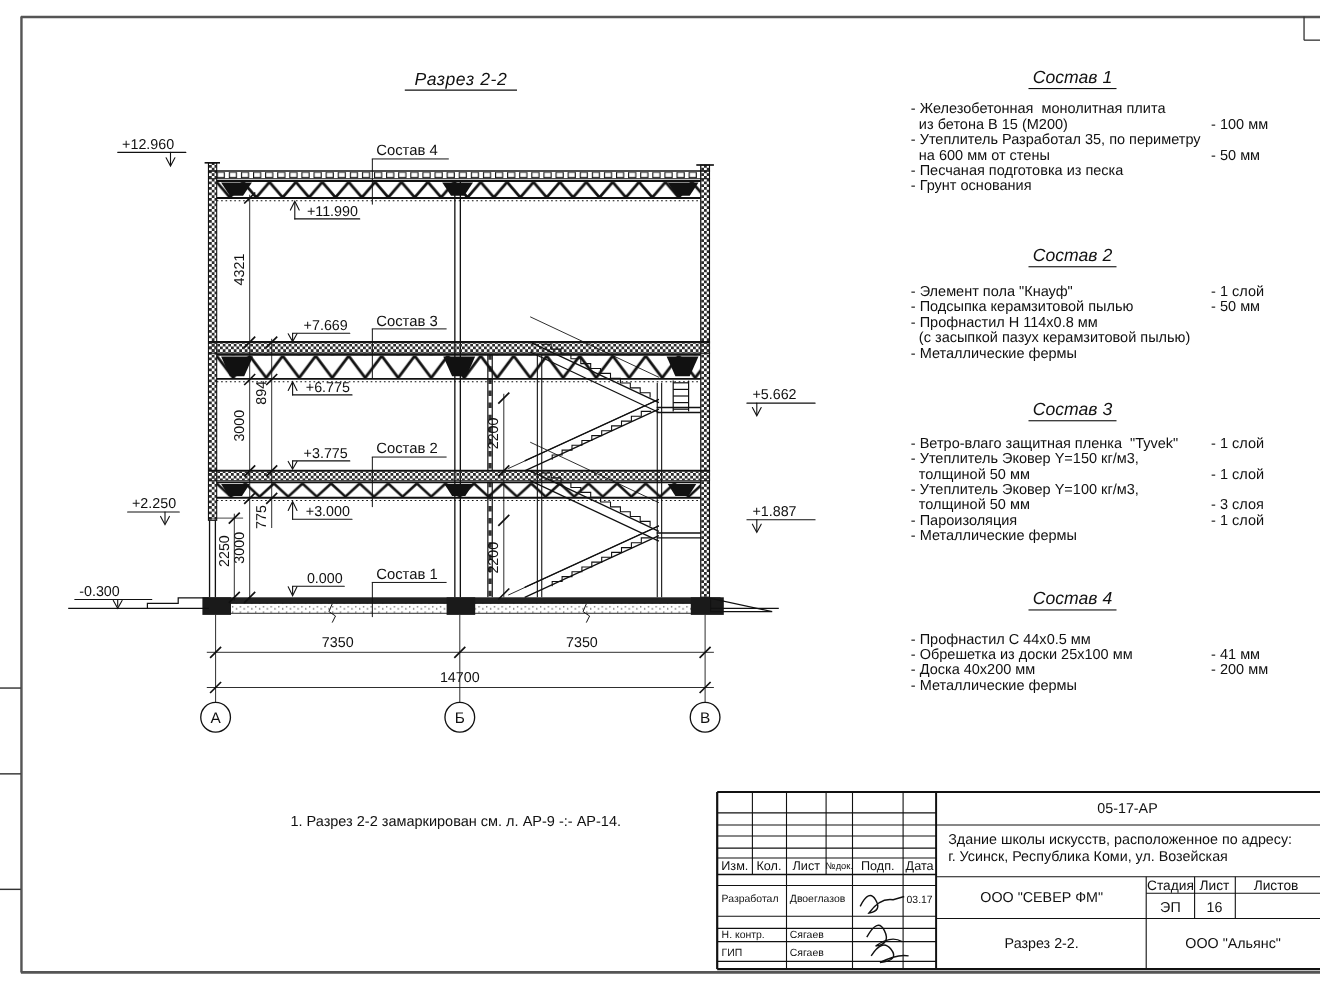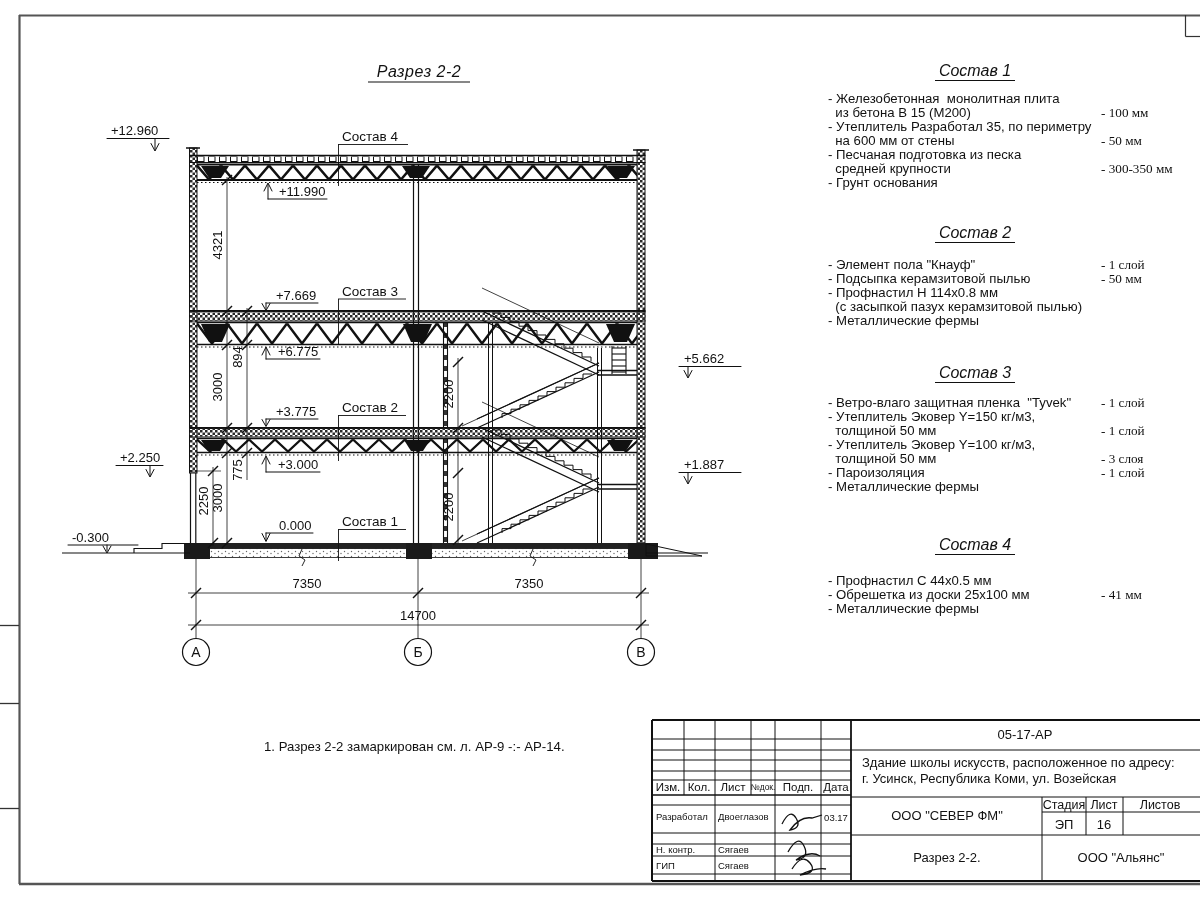--- a/index.html
+++ b/index.html
@@ -16,21 +16,21 @@
   .tb-med{font-size:12.5px;}
   .tb-sm{font-size:9.5px;}
   .tb-xs{font-size:8.5px;}
   .tb-hdr{font-size:11.5px;}
   .comp{position:absolute;left:790px;width:380px;}
   .comp-title{position:absolute;left:790px;width:370px;text-align:center;
               font-size:16px;font-style:italic;}
   .comp-title span{border-bottom:1.3px solid #111;padding:0 4px 1px 4px;}
   .cl{position:relative;height:14px;font-size:13.2px;line-height:14px;margin-left:38px;}
   .cl .t{white-space:pre;}
-  .cl .v{position:absolute;left:273px;top:0;white-space:pre;font-family:Liberation Serif, serif;}
+  .cl .v{position:absolute;left:273px;top:0;white-space:pre;}
   #note{position:absolute;left:264px;top:739px;font-size:13.2px;}
 </style>
 </head>
 <body>
 
 <div id="sheet">
 
 <svg width="1200" height="900" viewBox="0 0 1200 900">
   <defs>
     <pattern id="chk" width="5" height="5" patternUnits="userSpaceOnUse">
@@ -428,21 +428,20 @@
   </g>
 </svg>
 
 <div class="comp-title" style="top:62px"><span>Состав 1</span></div>
 <div class="comp" style="top:92px">
   <div class="cl"><span class="t">- Железобетонная  монолитная плита</span><span class="v"></span></div>
   <div class="cl"><span class="t">  из бетона В 15 (М200)</span><span class="v">- 100 мм</span></div>
   <div class="cl"><span class="t">- Утеплитель Разработал 35, по периметру</span><span class="v"></span></div>
   <div class="cl"><span class="t">  на 600 мм от стены</span><span class="v">- 50 мм</span></div>
   <div class="cl"><span class="t">- Песчаная подготовка из песка</span><span class="v"></span></div>
-  <div class="cl"><span class="t">  средней крупности</span><span class="v">- 300-350 мм</span></div>
   <div class="cl"><span class="t">- Грунт основания</span><span class="v"></span></div>
 </div>
 
 <div class="comp-title" style="top:224px"><span>Состав 2</span></div>
 <div class="comp" style="top:258px">
   <div class="cl"><span class="t">- Элемент пола "Кнауф"</span><span class="v">- 1 слой</span></div>
   <div class="cl"><span class="t">- Подсыпка керамзитовой пылью</span><span class="v">- 50 мм</span></div>
   <div class="cl"><span class="t">- Профнастил Н 114х0.8 мм</span><span class="v"></span></div>
   <div class="cl"><span class="t">  (с засыпкой пазух керамзитовой пылью)</span><span class="v"></span></div>
   <div class="cl"><span class="t">- Металлические фермы</span><span class="v"></span></div>
@@ -456,18 +455,19 @@
   <div class="cl"><span class="t">- Утеплитель Эковер Y=100 кг/м3,</span><span class="v"></span></div>
   <div class="cl"><span class="t">  толщиной 50 мм</span><span class="v">- 3 слоя</span></div>
   <div class="cl"><span class="t">- Пароизоляция</span><span class="v">- 1 слой</span></div>
   <div class="cl"><span class="t">- Металлические фермы</span><span class="v"></span></div>
 </div>
 
 <div class="comp-title" style="top:536px"><span>Состав 4</span></div>
 <div class="comp" style="top:574px">
   <div class="cl"><span class="t">- Профнастил С 44х0.5 мм</span><span class="v"></span></div>
   <div class="cl"><span class="t">- Обрешетка из доски 25х100 мм</span><span class="v">- 41 мм</span></div>
+  <div class="cl"><span class="t">- Доска 40х200 мм</span><span class="v">- 200 мм</span></div>
   <div class="cl"><span class="t">- Металлические фермы</span><span class="v"></span></div>
 </div>
 
 <div id="note">1. Разрез 2-2 замаркирован см. л. АР-9 -:- АР-14.</div>
 
 </div>
 
 </body></html>

